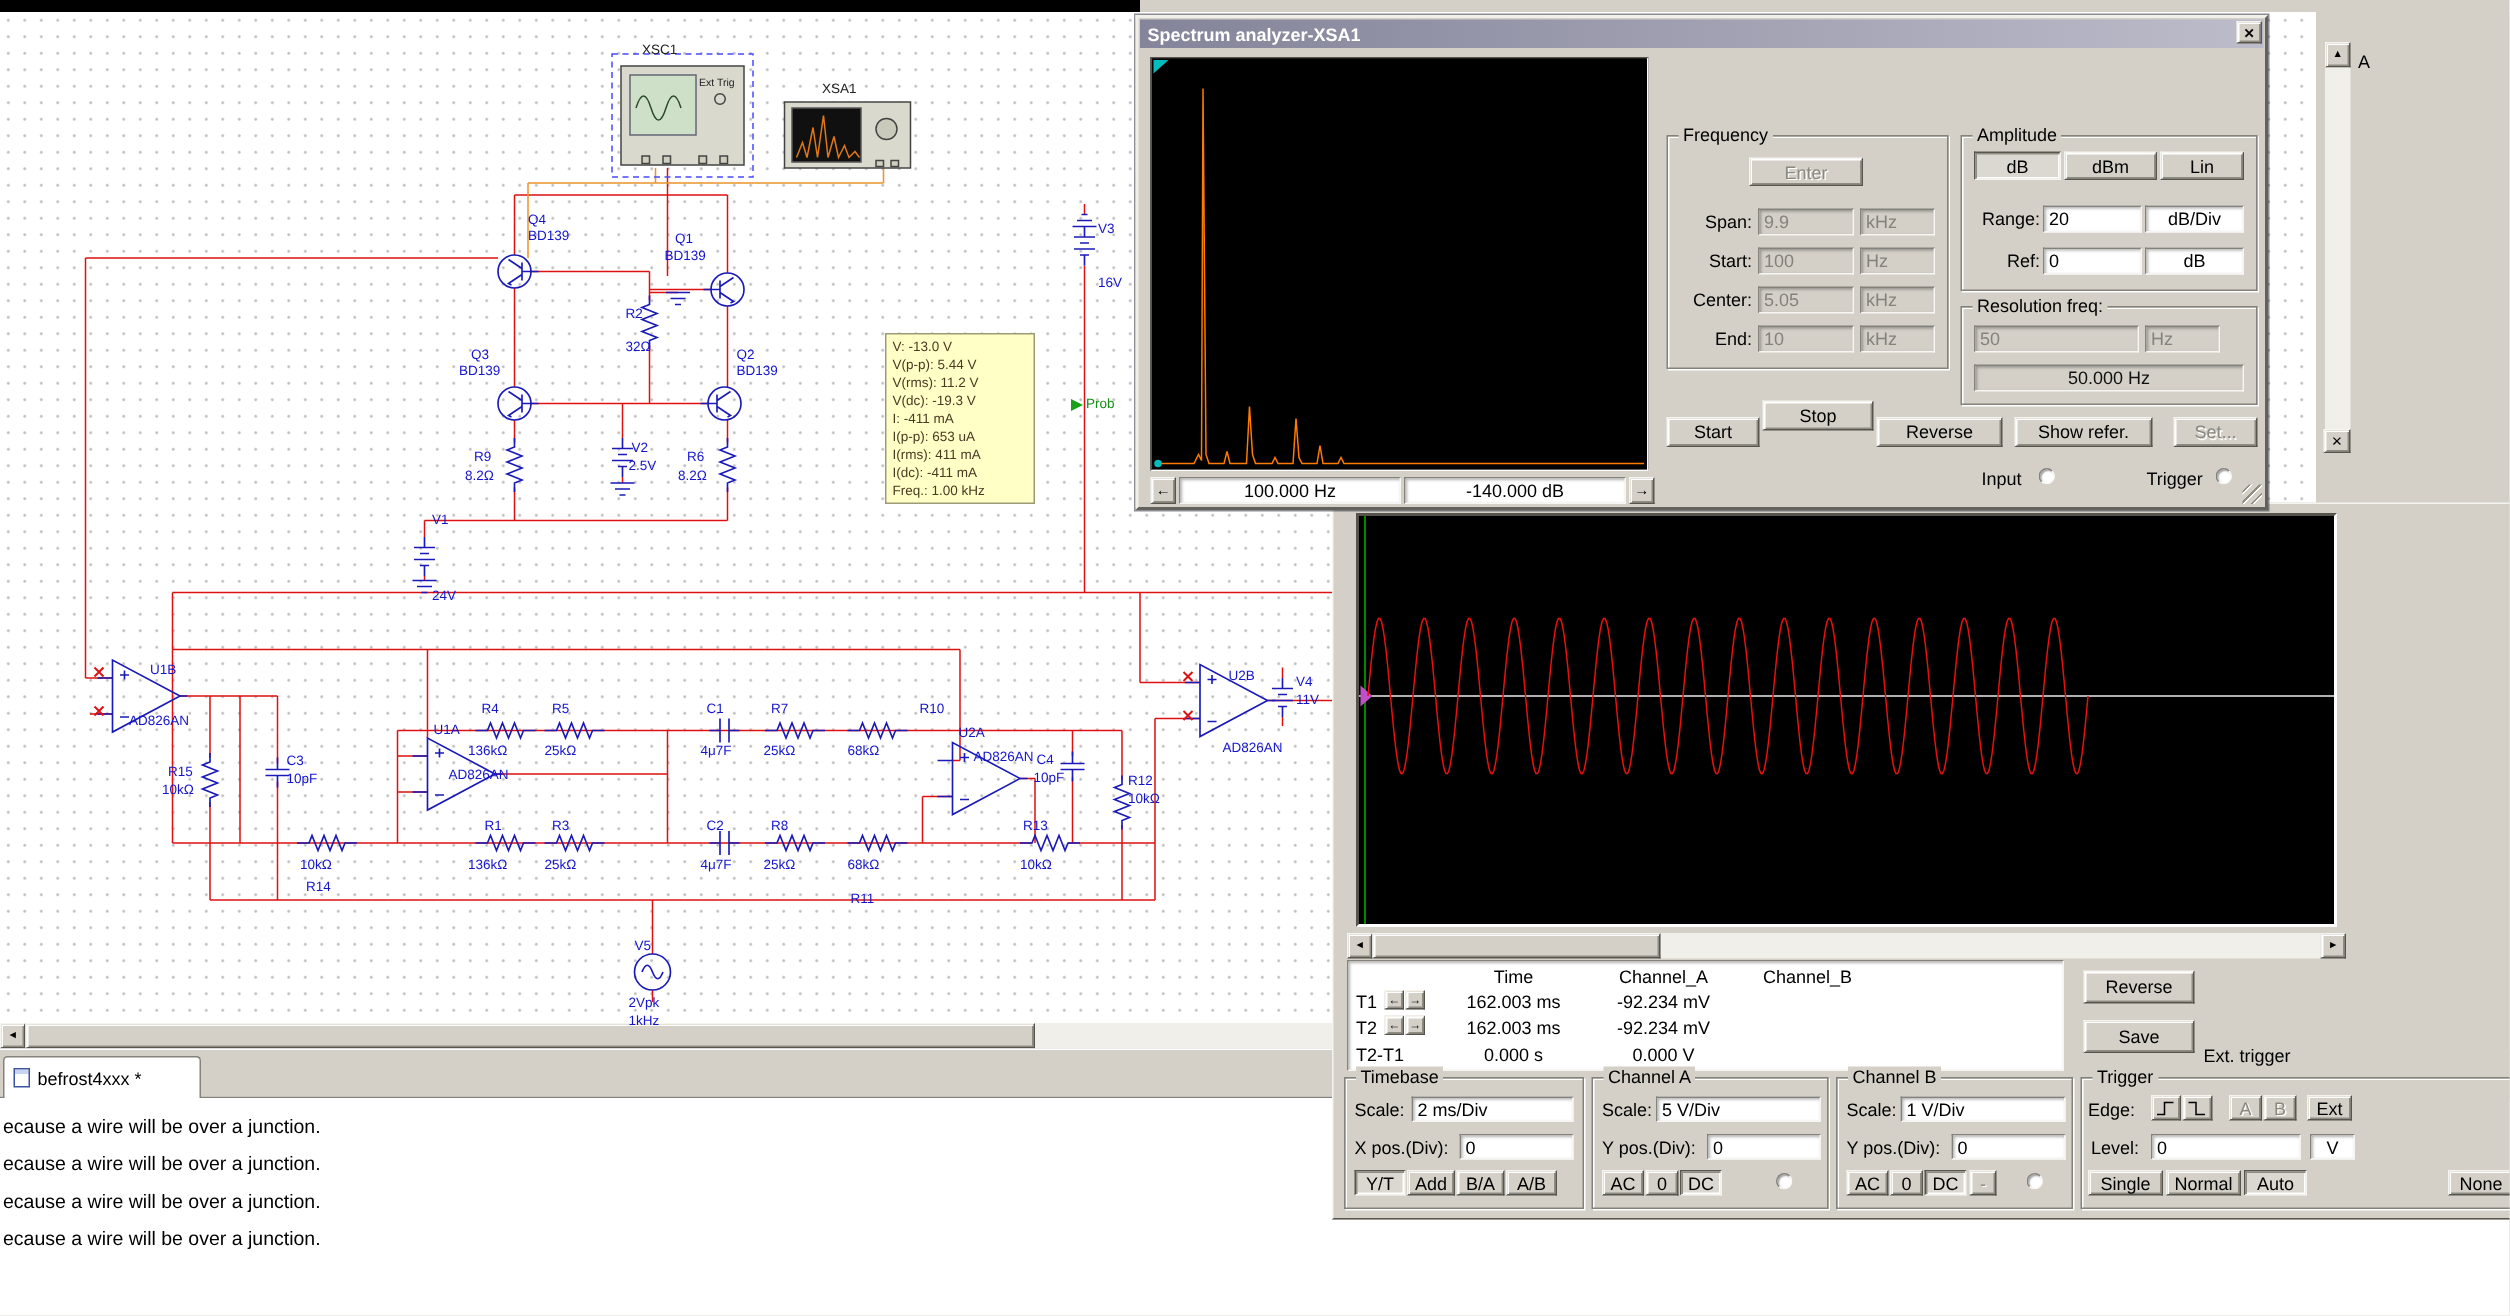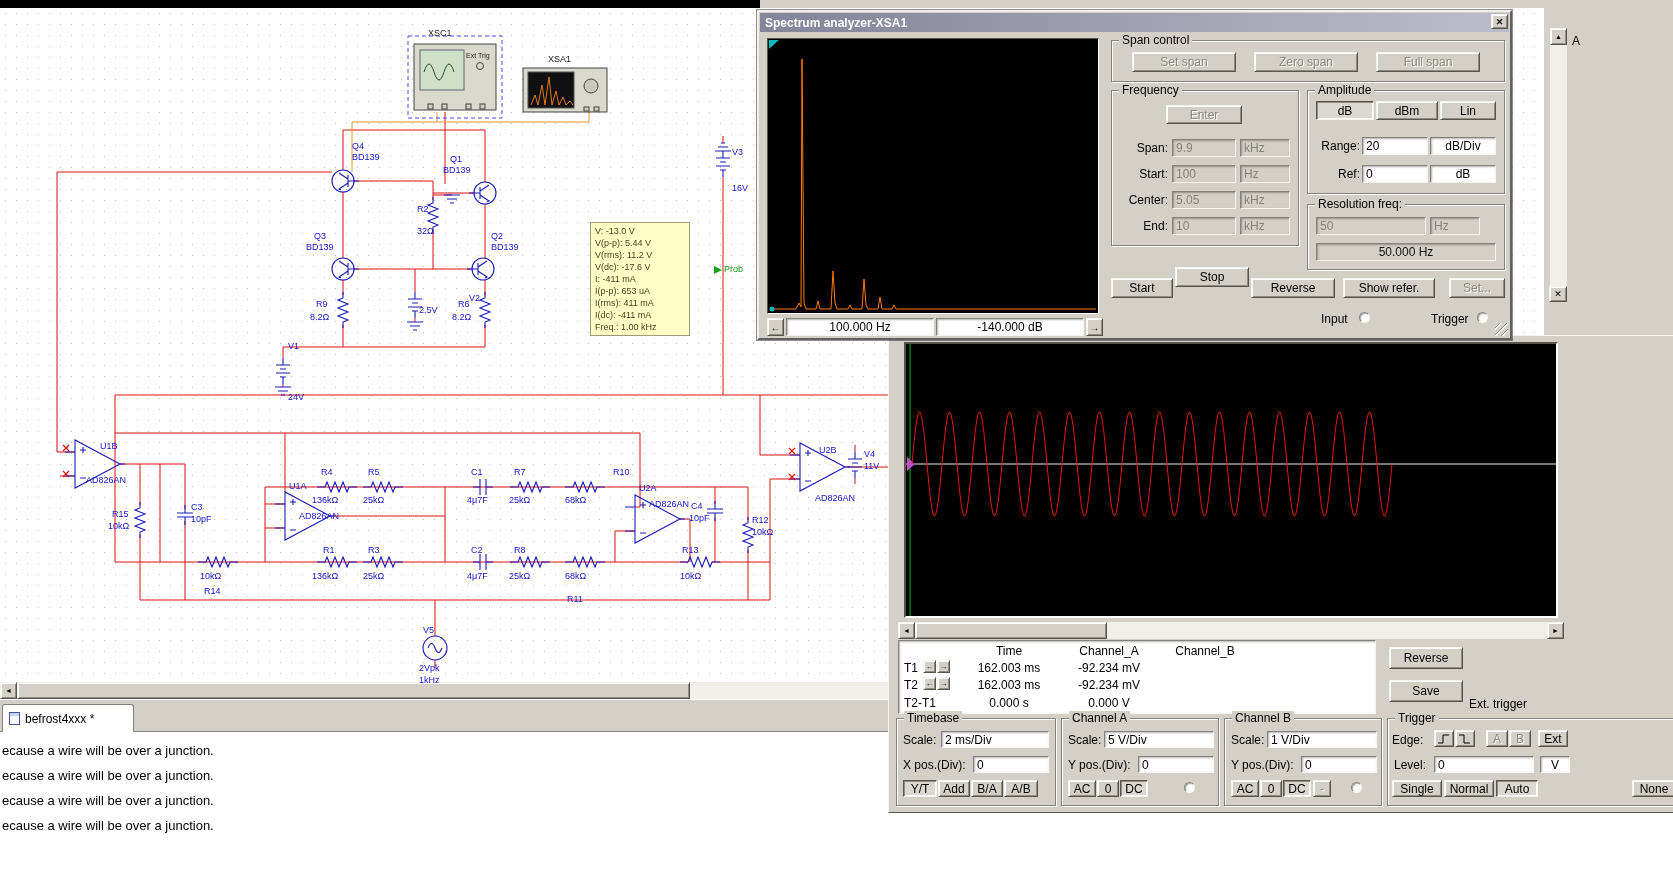--- a/index.html
+++ b/index.html
@@ -193,21 +193,21 @@
       <div class="clabel" style="left: 450px; top: 146px;">Q1</div>
       <div class="clabel" style="left: 443px; top: 157px;">BD139</div>
       <div class="clabel" style="left: 314px; top: 223px;">Q3</div>
       <div class="clabel" style="left: 306px; top: 234px;">BD139</div>
       <div class="clabel" style="left: 491px; top: 223px;">Q2</div>
       <div class="clabel" style="left: 491px; top: 234px;">BD139</div>
       <div class="clabel" style="left: 417px; top: 196px;">R2</div>
       <div class="clabel" style="left: 417px; top: 218px;">32Ω</div>
       <div class="clabel" style="left: 732px; top: 139px;">V3</div>
       <div class="clabel" style="left: 732px; top: 151px; margin-top: 24px;">16V</div>
-      <div class="clabel" style="left: 421px; top: 285px; margin-left: 48px;">V2</div>
+      <div class="clabel" style="left: 421px; top: 285px;">V2</div>
       <div class="clabel" style="left: 419px; top: 297px;">2.5V</div>
       <div class="clabel" style="left: 316px; top: 291px;">R9</div>
       <div class="clabel" style="left: 310px; top: 304px;">8.2Ω</div>
       <div class="clabel" style="left: 458px; top: 291px;">R6</div>
       <div class="clabel" style="left: 452px; top: 304px;">8.2Ω</div>
       <div class="clabel" style="left: 288px; top: 333px;">V1</div>
       <div class="clabel" style="left: 288px; top: 345px; margin-top: 39px;">24V</div>
       <div class="clabel grn" style="left: 724px; top: 256px;">Prob</div>
       <div class="clabel" style="left: 100px; top: 433px;">U1B</div>
       <div class="clabel" style="left: 86px; top: 467px;">AD826AN</div>
@@ -252,21 +252,21 @@
       <div class="clabel" style="left: 864px; top: 441px;">V4</div>
       <div class="clabel" style="left: 864px; top: 453px;">11V</div>
       <div class="clabel" style="left: 423px; top: 617px;">V5</div>
       <div class="clabel" style="left: 419px; top: 655px;">2Vpk</div>
       <div class="clabel" style="left: 419px; top: 667px;">1kHz</div>
     </div>
   <div id="pnote">
       <div>V: -13.0 V</div>
       <div>V(p-p): 5.44 V</div>
       <div>V(rms): 11.2 V</div>
-      <div>V(dc): -17.6 V</div>
+      <div>V(dc): -19.3 V</div>
       <div>I: -411 mA</div>
       <div>I(p-p): 653 uA</div>
       <div>I(rms): 411 mA</div>
       <div>I(dc): -411 mA</div>
       <div>Freq.: 1.00 kHz</div>
     </div>
 </div>
 
 <button class="btn" style="left:0;top:682px;width:17px;height:17px;font-size:7px">◄</button>
 <div class="track" style="left:17px;top:682px;width:871px;height:17px"></div>
@@ -411,26 +411,20 @@
       <polygon points="1,1 11,1 1,10" fill="#00bcbc"></polygon>
       <circle cx="4" cy="270" r="2.5" fill="#00bcbc"></circle>
     </svg>
   </div>
 
   <button class="btn" style="left:8px;top:306px;width:17px;height:18px;font-size:10px">←</button>
   <div class="inp ctr" style="left:27px;top:306px;width:148px;height:18px">100.000 Hz</div>
   <div class="inp ctr" style="left:177px;top:306px;width:148px;height:18px">-140.000 dB</div>
   <button class="btn" style="left:327px;top:306px;width:17px;height:18px;font-size:10px">→</button>
 
-  <div class="grp" style="left:352px;top:28px;width:394px;height:42px">
-    <span class="cap">Span control</span>
-    <button class="btn dis" style="left:20px;top:11px;width:104px;height:20px">Set span</button>
-    <button class="btn dis" style="left:142px;top:11px;width:104px;height:20px">Zero span</button>
-    <button class="btn dis" style="left:264px;top:11px;width:104px;height:20px">Full span</button>
-  </div>
 
   <div class="grp" style="left:352px;top:78px;width:188px;height:156px">
     <span class="cap">Frequency</span>
     <button class="btn dis" style="left:54px;top:14px;width:76px;height:19px">Enter</button>
     <div class="lbl r" style="left:4px;top:50px;width:52px">Span:</div>
     <div class="inp dis" style="left:60px;top:48px;width:64px;height:18px">9.9</div>
     <div class="inp dis" style="left:128px;top:48px;width:50px;height:18px">kHz</div>
     <div class="lbl r" style="left:4px;top:76px;width:52px">Start:</div>
     <div class="inp dis" style="left:60px;top:74px;width:64px;height:18px">100</div>
     <div class="inp dis" style="left:128px;top:74px;width:50px;height:18px">Hz</div>

